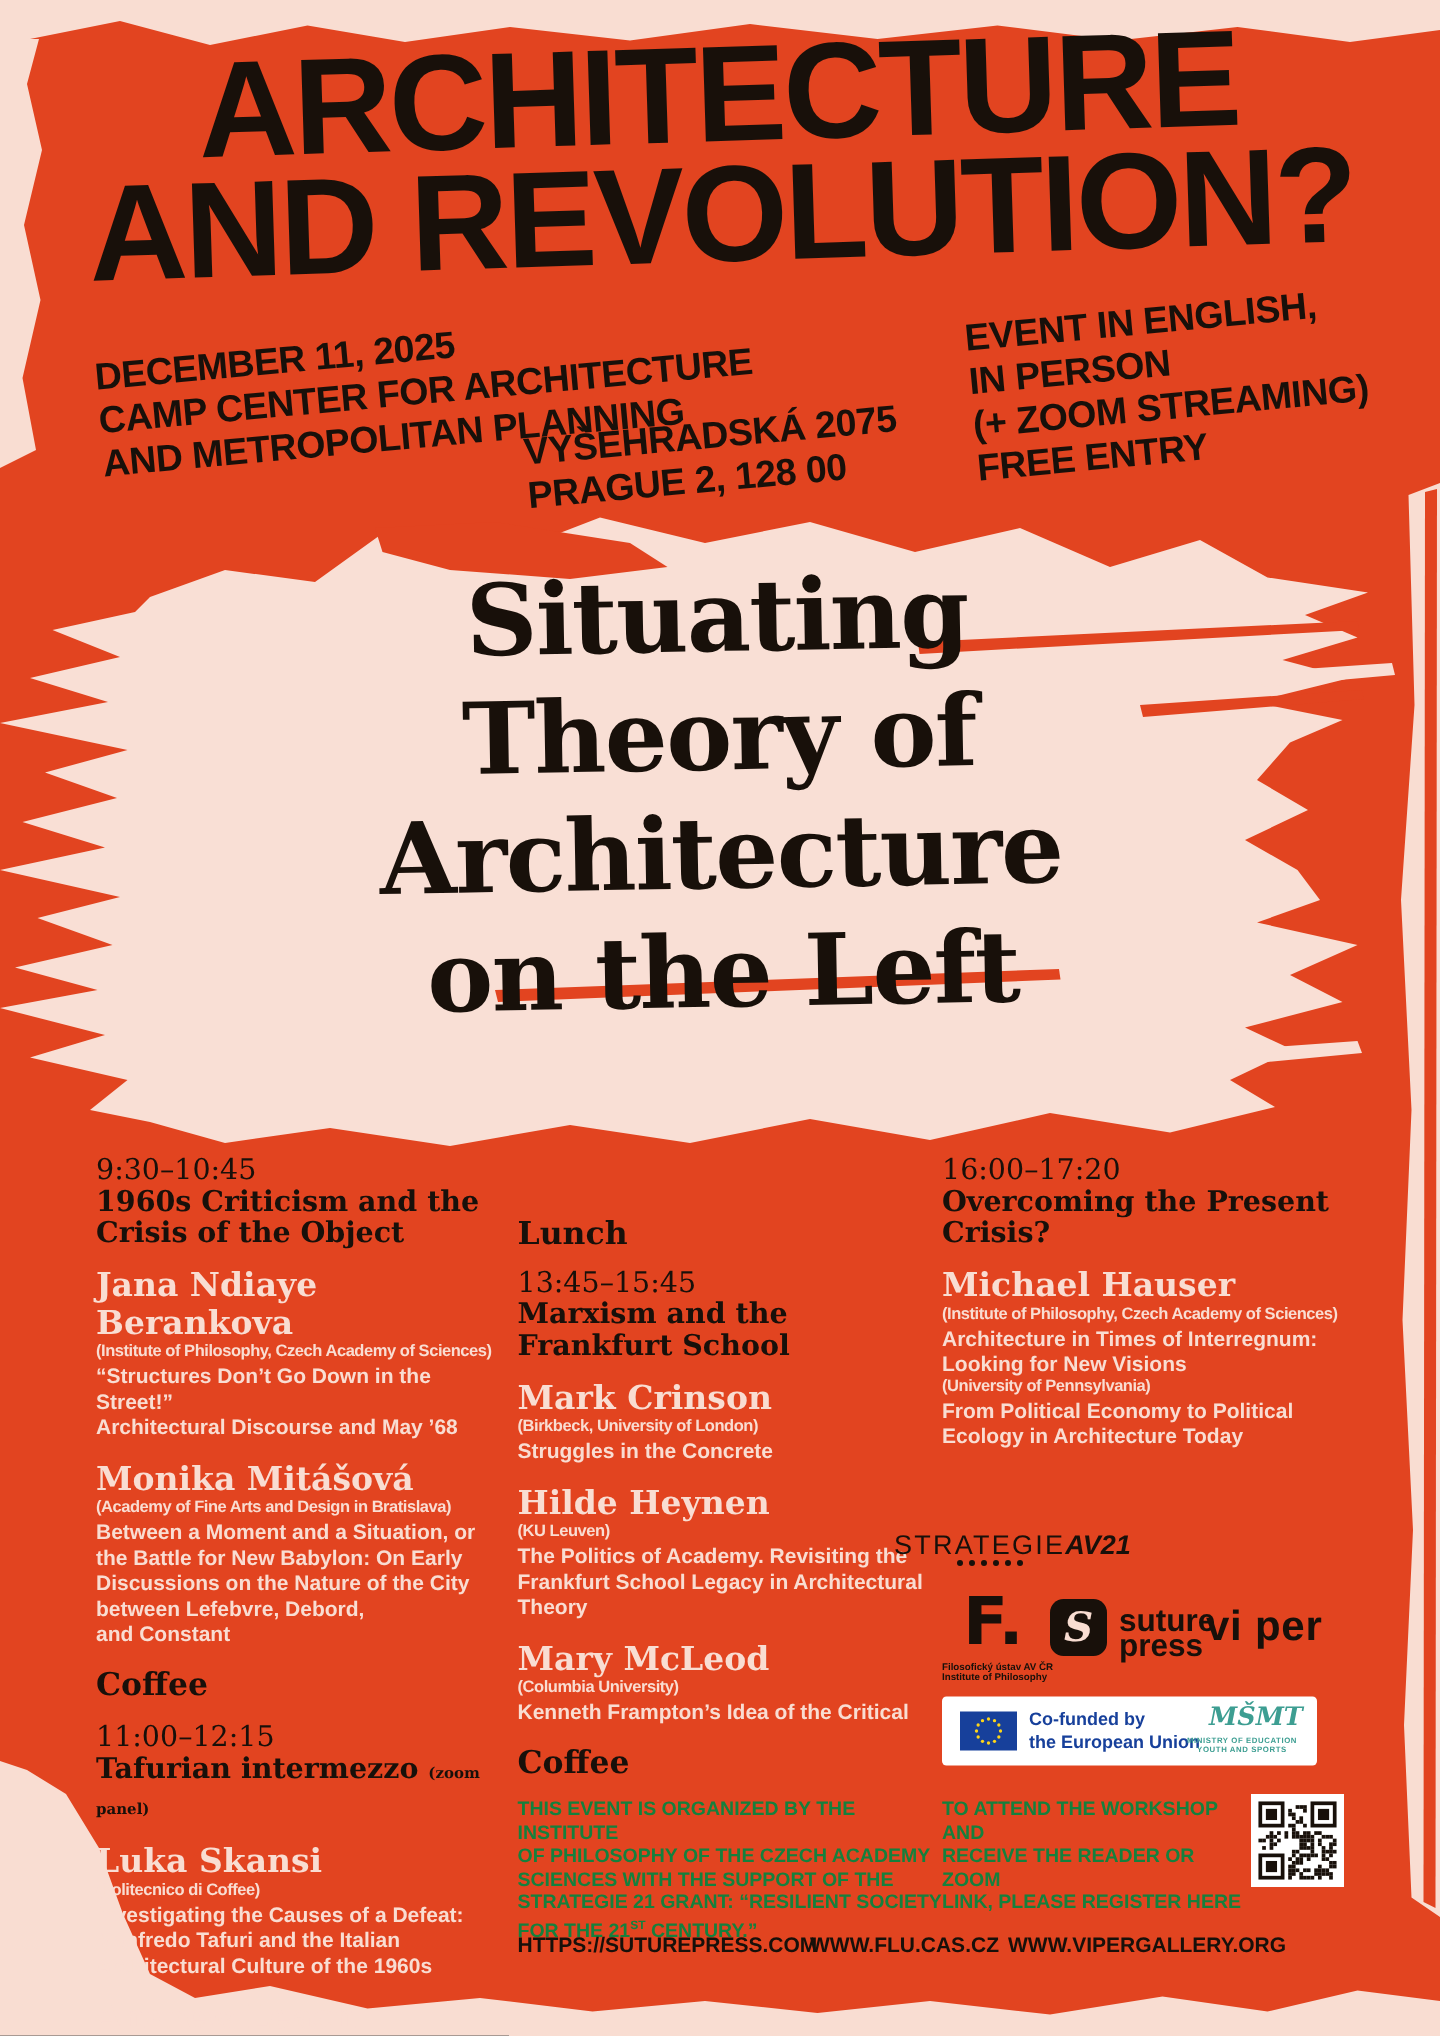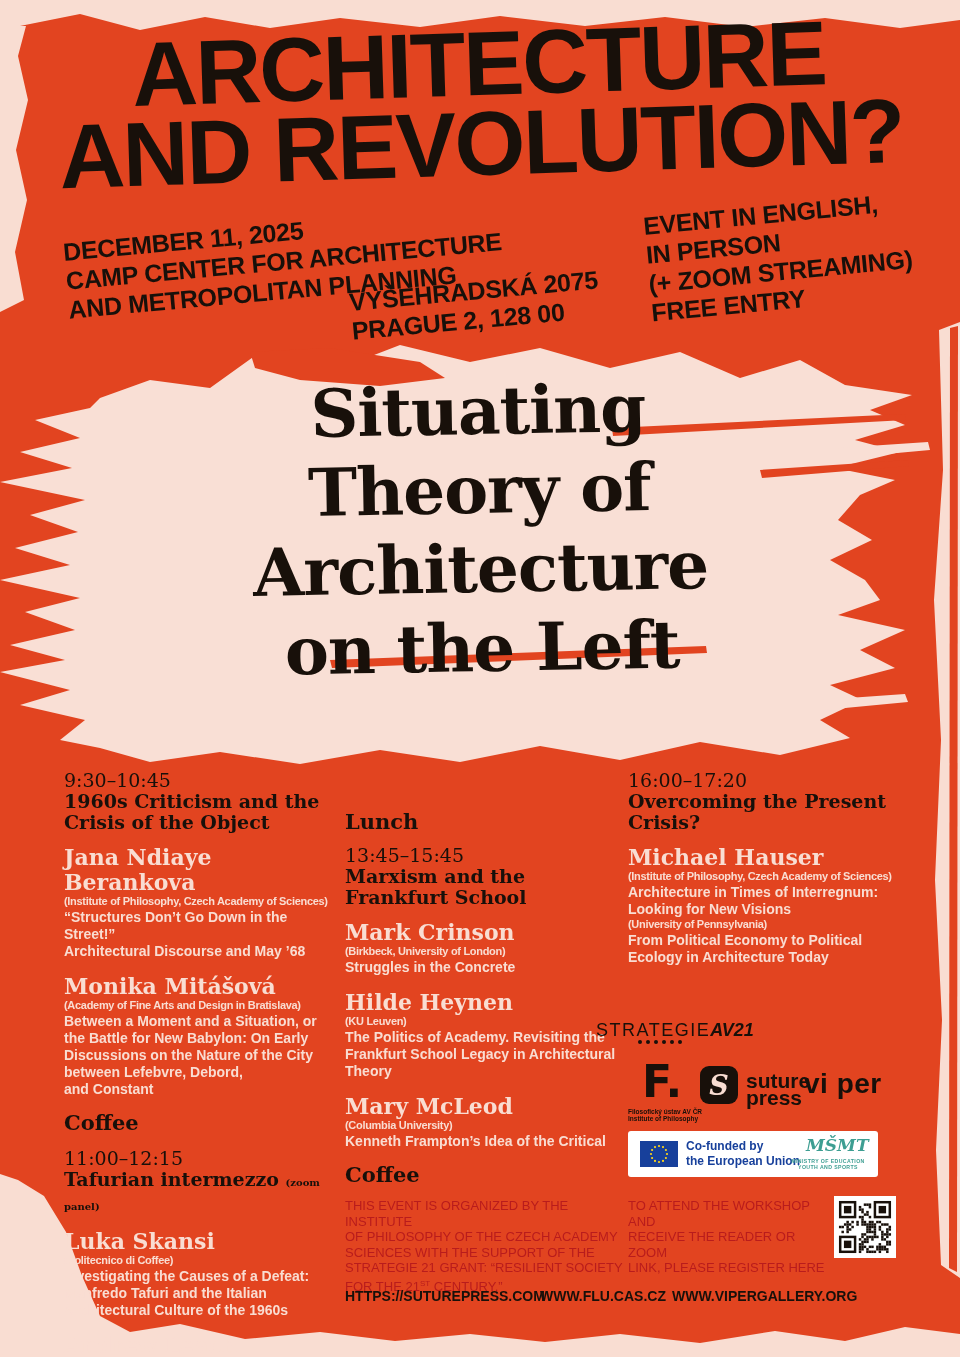--- a/index.html
+++ b/index.html
@@ -34,21 +34,21 @@
   #col3{left:628px;top:770px;width:300px;}
   .time{font-family:"DejaVu Serif",serif;font-weight:normal;font-size:19px;line-height:21px;color:#18100A;}
   .session{font-family:"DejaVu Serif",serif;font-weight:bold;font-size:19px;line-height:21px;color:#18100A;}
   .session-note{font-family:"DejaVu Serif",serif;font-weight:bold;font-size:10px;color:#18100A;}
   .brk{font-family:"DejaVu Serif",serif;font-weight:bold;font-size:21px;line-height:22px;color:#18100A;margin-top:14px;}
   .speaker{font-family:"DejaVu Serif",serif;font-weight:bold;font-size:22px;line-height:25px;color:#F9DDD2;margin-top:12px;}
   .affil{font-weight:bold;font-size:11px;line-height:12px;letter-spacing:-0.3px;color:#F9DDD2;white-space:nowrap;}
   .talk{font-weight:bold;font-size:14px;line-height:17px;color:#F9DDD2;margin-top:2px;}
   .mt14{margin-top:14px;}
   
-  .note{font-weight:normal;font-size:13px;line-height:15.5px;color:#b91c1c;}
+  .note{font-weight:bold;font-size:13px;line-height:15.5px;color:#15803d;}
   .urls span{font-weight:bold;font-size:14px;color:#18100A;}
   
   .strategie{left:628px;top:1020px;color:#18100A;}
   .strategie .light{font-size:18px;letter-spacing:1.5px;font-weight:normal;}
   .strategie .bold{font-size:18px;font-weight:bold;font-style:italic;letter-spacing:0;}
   .dots{position:absolute;left:42px;top:20px;display:flex;gap:4px;}
   .dots i{width:4px;height:4px;border-radius:50%;background:#18100A;display:block;}
   .logo-row{left:628px;top:1060px;width:300px;height:64px;}
   .f-mark{position:absolute;left:14px;top:0;font-weight:bold;font-size:44px;line-height:44px;color:#18100A;font-family:"DejaVu Sans",sans-serif;}
   .f-caption{position:absolute;left:0;top:48px;font-weight:bold;font-size:6.5px;line-height:7px;color:#18100A;}

